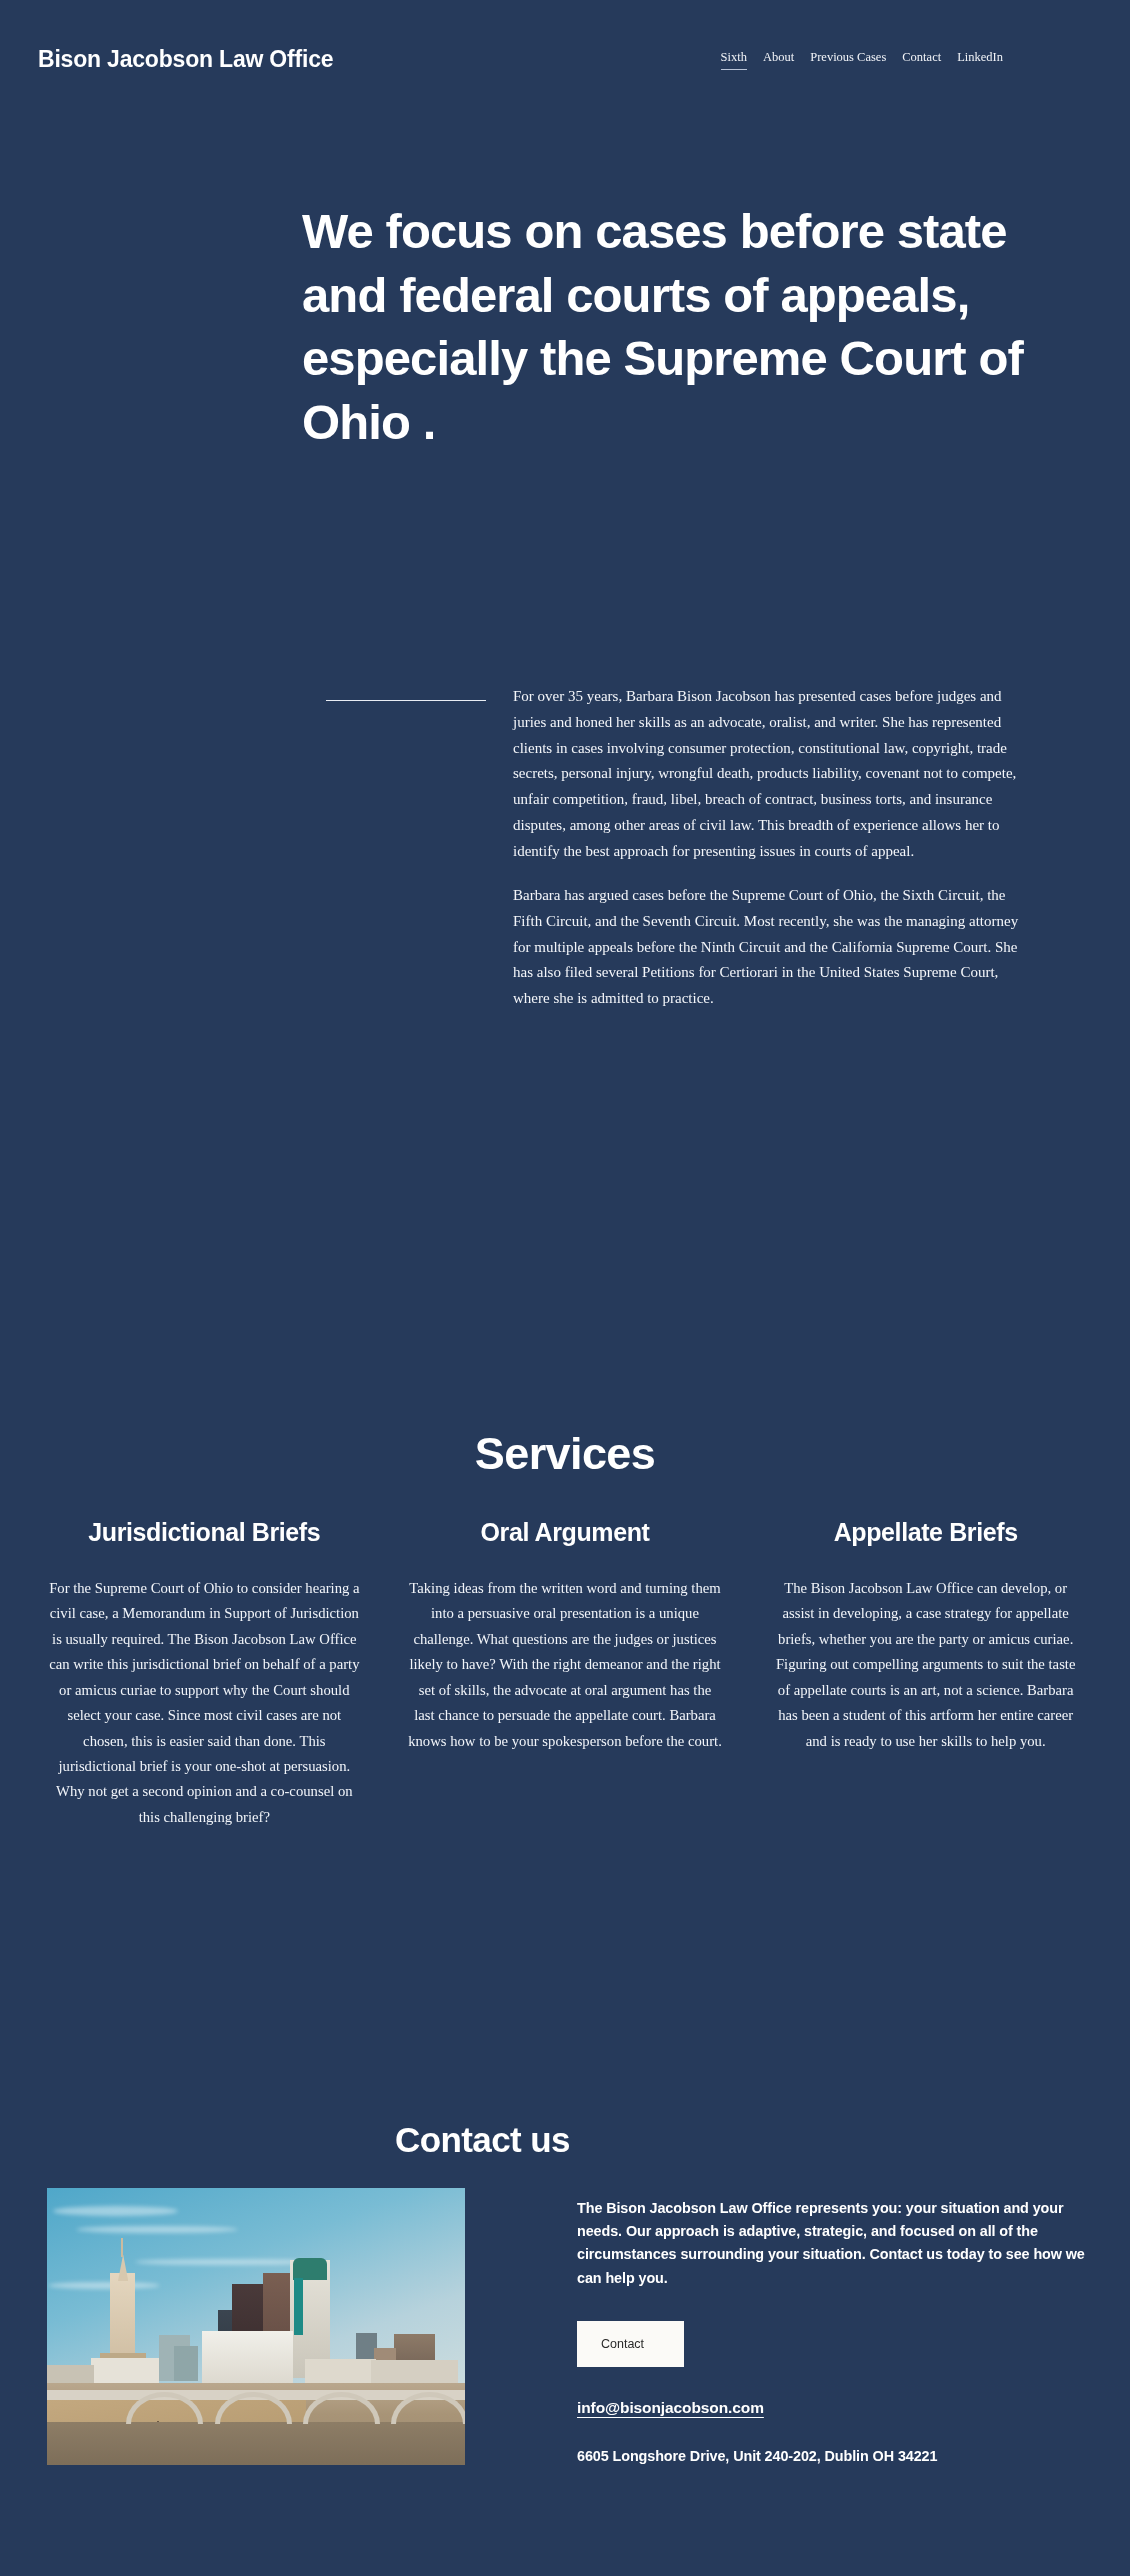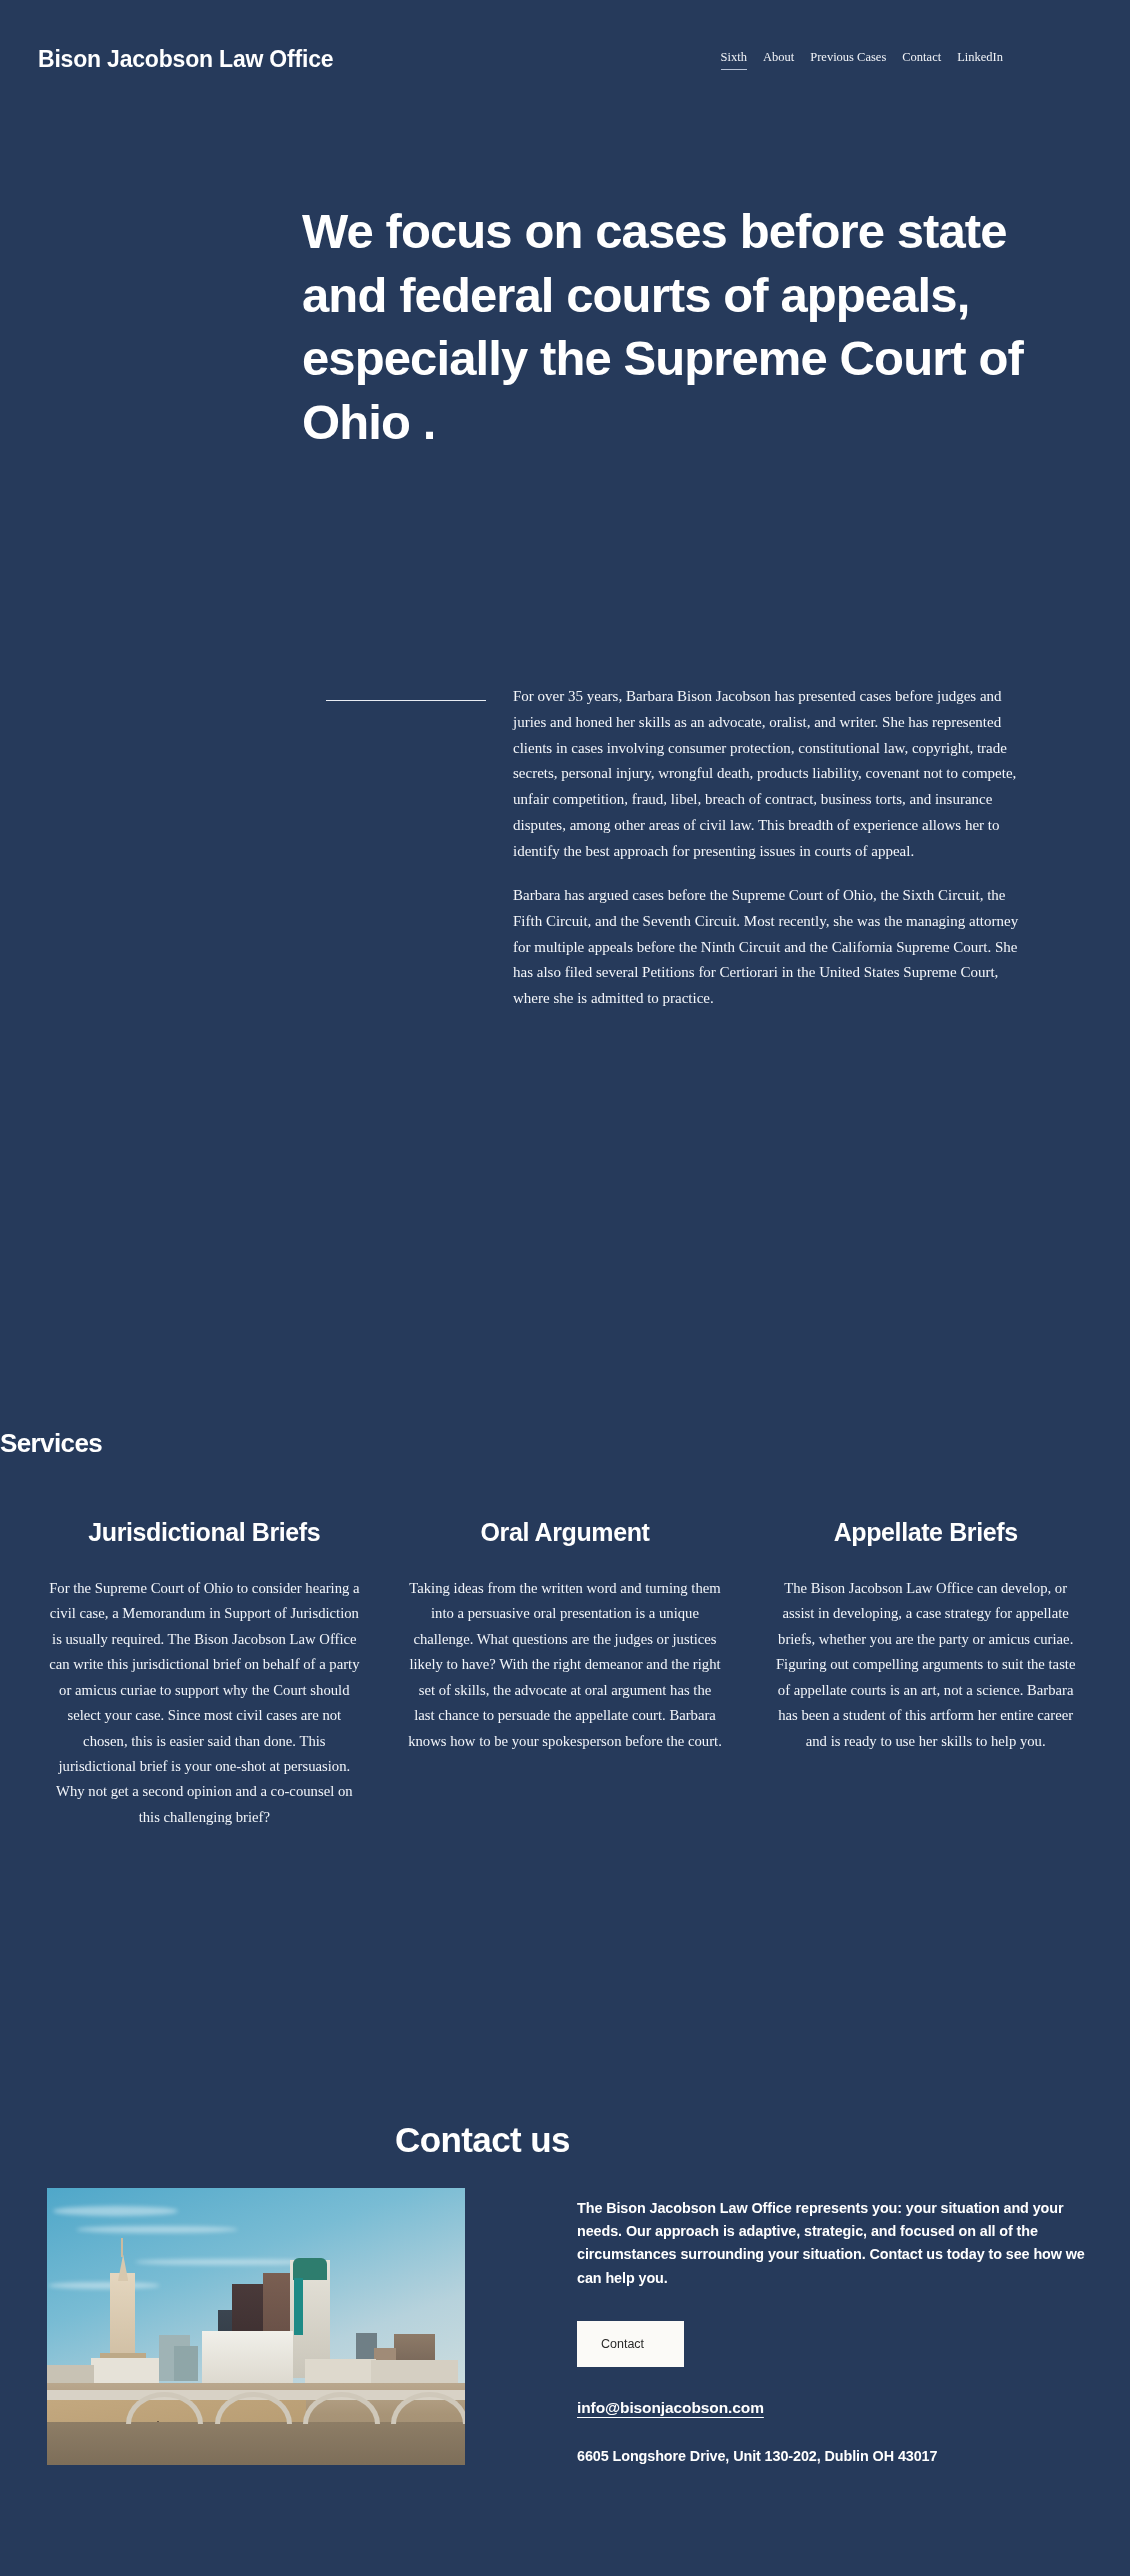--- a/index.html
+++ b/index.html
@@ -113,24 +113,24 @@
 
   
   .services {
     position: absolute;
     top: 1428px;
     left: 0;
     width: 1130px;
   }
 
   .services-title {
-    text-align: left;
-    font-family: "Liberation Sans", sans-serif;
-    font-weight: bold;
-    font-size: 26px;
+    text-align: center;
+    font-family: "Liberation Sans", sans-serif;
+    font-weight: bold;
+    font-size: 45px;
     letter-spacing: -0.6px;
     color: #ffffff;
   }
 
   .services-grid {
     position: absolute;
     top: 90px;
     left: 0;
     width: 1130px;
     display: flex;
@@ -393,18 +393,18 @@
       <div class="arch" style="left:79px; width:77px;"></div>
       <div class="arch" style="left:168px; width:77px;"></div>
       <div class="arch" style="left:256px; width:77px;"></div>
       <div class="arch" style="left:344px; width:77px;"></div>
     </div>
 
     <div class="contact-side">
       <p class="contact-lede">The Bison Jacobson Law Office represents you: your situation and your needs.  Our approach is adaptive, strategic, and focused on all of the circumstances surrounding your situation. Contact us today to see how we can help you.</p>
       <button class="contact-button">Contact</button>
       <a class="contact-email" href="#">info@bisonjacobson.com</a>
-      <p class="contact-address">6605 Longshore Drive, Unit 130-202, Dublin OH 43017</p>
+      <p class="contact-address">6605 Longshore Drive, Unit 240-202, Dublin OH 34221</p>
     </div>
 
   </div>
 </section>
 
 
 </body></html>

